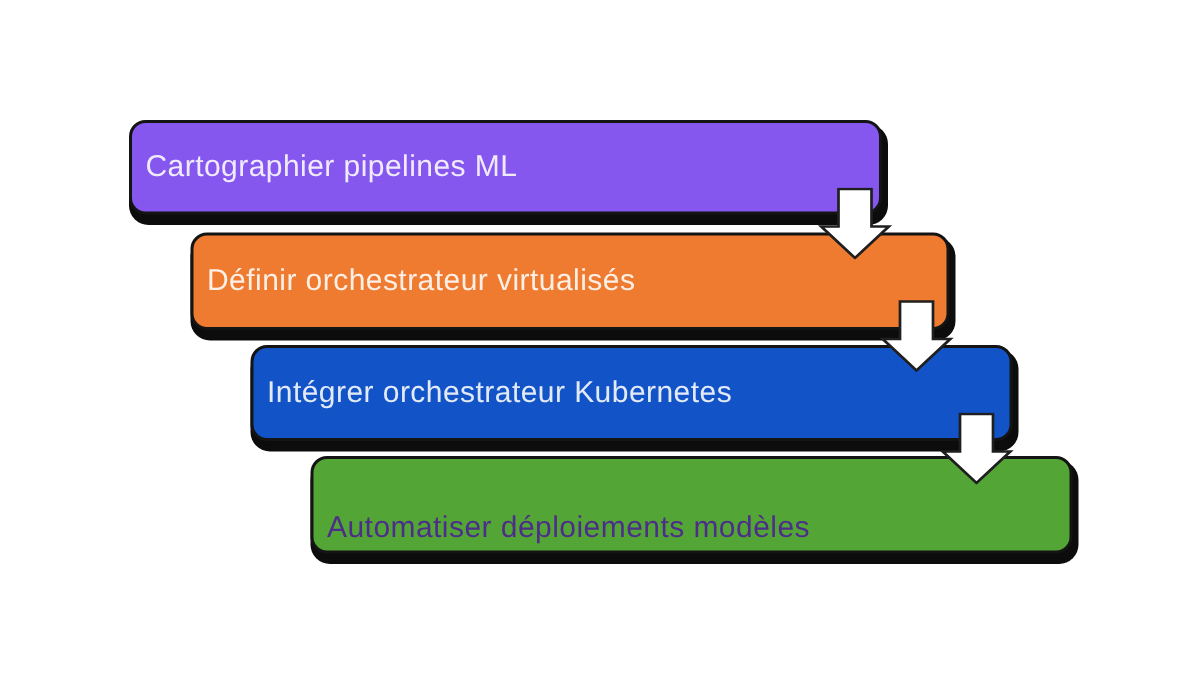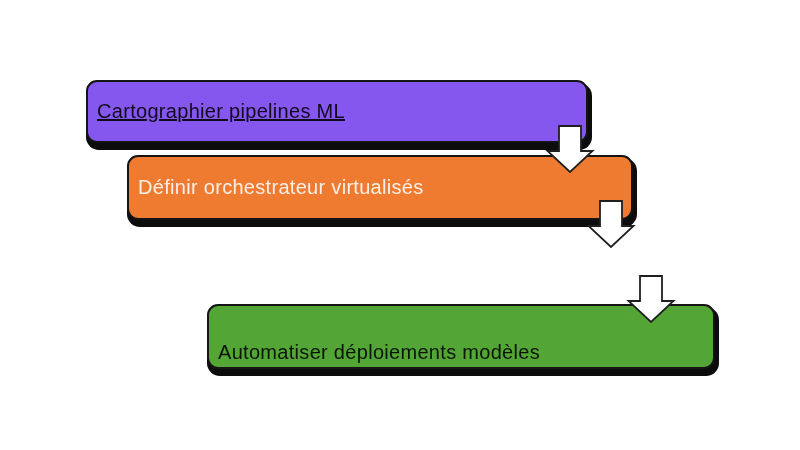--- a/index.html
+++ b/index.html
@@ -40,37 +40,40 @@
   .arrow-0{left:545px;top:125px;}
   .arrow-1{left:586px;top:200px;}
   .arrow-2{left:626px;top:275px;}
 </style>
 </head>
 <body>
 
 <div class="canvas" style="background: rgb(255, 255, 255);">
 
   <div class="step step-0" style="background: rgb(134, 87, 239); border-color: rgb(20, 20, 20); box-shadow: rgb(12, 12, 12) 2px 5px 0px 2px;">
-    <span class="step-label" style="color: #000000; text-decoration: underline;">Cartographier pipelines ML</span>
+    <span class="step-label" style="color: #ffffff;">Cartographier pipelines ML</span>
   </div>
 
   <svg class="arrow arrow-0" viewBox="0 0 50 48" xmlns="http://www.w3.org/2000/svg">
     <polygon class="arrow-shape" points="14,1 36,1 36,26 47.5,26 25,47 2.5,26 14,26" stroke-width="1.8" stroke-linejoin="miter" fill="#ffffff" stroke="#1f1f1f"></polygon>
   </svg>
 
   <div class="step step-1" style="background: rgb(239, 123, 48); border-color: rgb(20, 20, 20); box-shadow: rgb(12, 12, 12) 2px 5px 0px 2px;">
     <span class="step-label" style="color: rgb(255, 255, 255);">Définir orchestrateur virtualisés</span>
   </div>
 
   <svg class="arrow arrow-1" viewBox="0 0 50 48" xmlns="http://www.w3.org/2000/svg">
     <polygon class="arrow-shape" points="14,1 36,1 36,26 47.5,26 25,47 2.5,26 14,26" stroke-width="1.8" stroke-linejoin="miter" fill="#ffffff" stroke="#1f1f1f"></polygon>
   </svg>
 
+  <div class="step step-2" style="background: rgb(18, 84, 200); border-color: rgb(20, 20, 20); box-shadow: rgb(12, 12, 12) 2px 5px 0px 2px;">
+    <span class="step-label" style="color: rgb(255, 255, 255);">Intégrer orchestrateur Kubernetes</span>
+  </div>
 
   <svg class="arrow arrow-2" viewBox="0 0 50 48" xmlns="http://www.w3.org/2000/svg">
     <polygon class="arrow-shape" points="14,1 36,1 36,26 47.5,26 25,47 2.5,26 14,26" stroke-width="1.8" stroke-linejoin="miter" fill="#ffffff" stroke="#1f1f1f"></polygon>
   </svg>
 
   <div class="step step-3" style="background: rgb(83, 166, 54); border-color: rgb(20, 20, 20); box-shadow: rgb(12, 12, 12) 2px 5px 0px 2px;">
-    <span class="step-label" style="color: #000000; margin-top: 32px;">Automatiser déploiements modèles</span>
+    <span class="step-label" style="color: #4c1d95; margin-top: 32px;">Automatiser déploiements modèles</span>
   </div>
 
 </div>
 
 </body></html>

